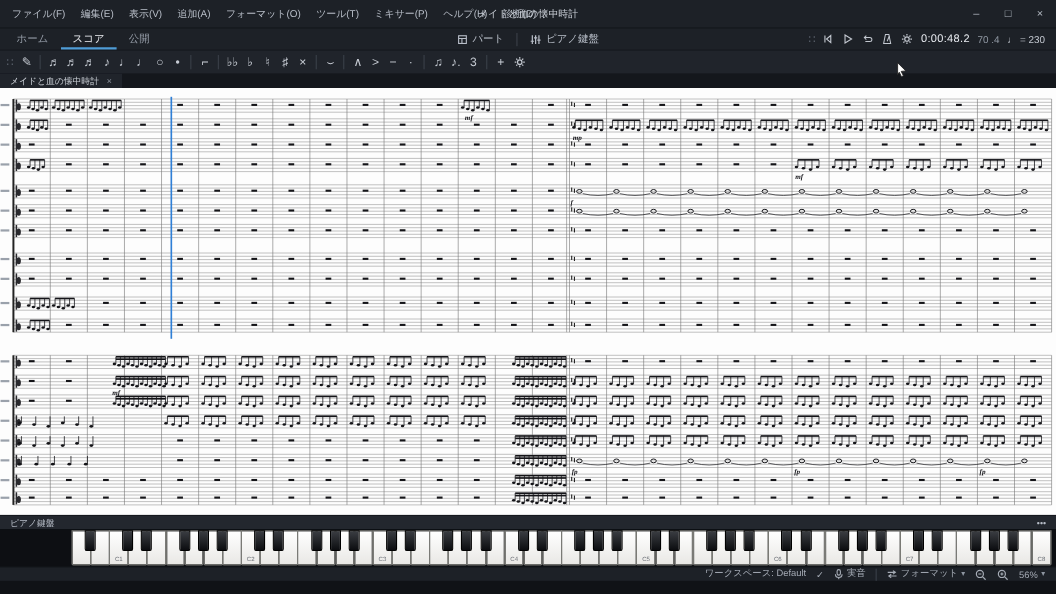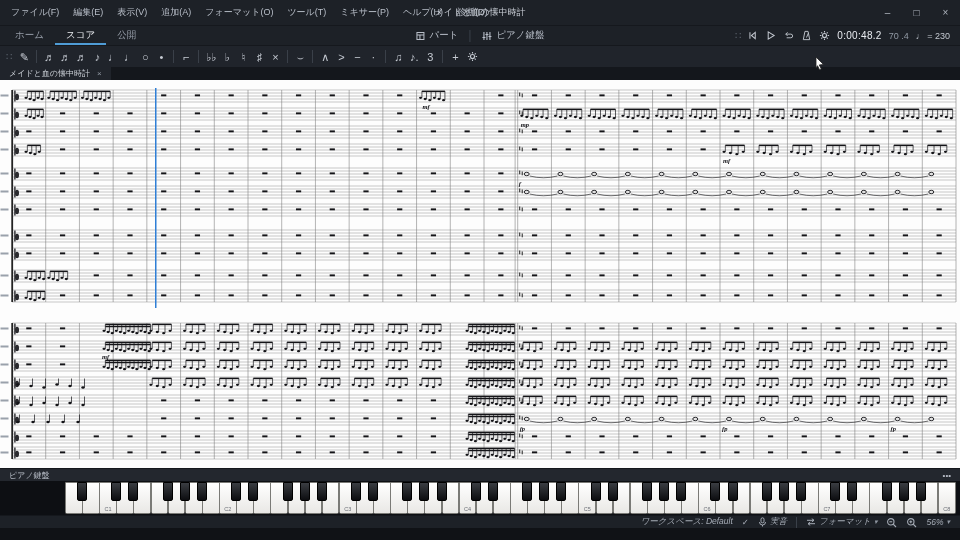--- a/index.html
+++ b/index.html
@@ -58,21 +58,21 @@
   .keys { position:absolute; left:65px; top:1px; width:890px; height:32px; }
   .wkey { position:absolute; top:0; height:32px; background:linear-gradient(#ffffff,#e9e8e5);
     border:1px solid #7a7a76; border-radius:0 0 1.5px 1.5px; }
   .klabel { position:absolute; bottom:1px; width:100%; text-align:center; font-size:5.5px; color:#6b6f76; }
   .bkey { position:absolute; top:0; height:19px; width:10px; border:1px solid #000;
     background:linear-gradient(#3a3d42,#0c0d10); border-radius:0 0 2px 2px; z-index:2; }
 
   
   .statusbar { height:25px; background:#1d2127; border-top:1px solid #15181d; display:flex;
     align-items:center; justify-content:flex-end; gap:9px; padding:0 10px; font-size:8.5px; color:#a6acb6; flex:1; }
-  .sb-item { display:flex; align-items:center; gap:3px; cursor:default;font-style:italic; }
+  .sb-item { display:flex; align-items:center; gap:3px; cursor:default; }
   .vsep2 { width:1px; height:11px; background:#3a4049; }
   .caret { font-size:7px; color:#8f96a1; }
 
   .cursor-arrow { position:absolute; left:815px; top:56px; z-index:99; pointer-events:none; }
   svg.ic { display:block; }
 </style>
 </head>
 <body>
 
 <div class="app">

